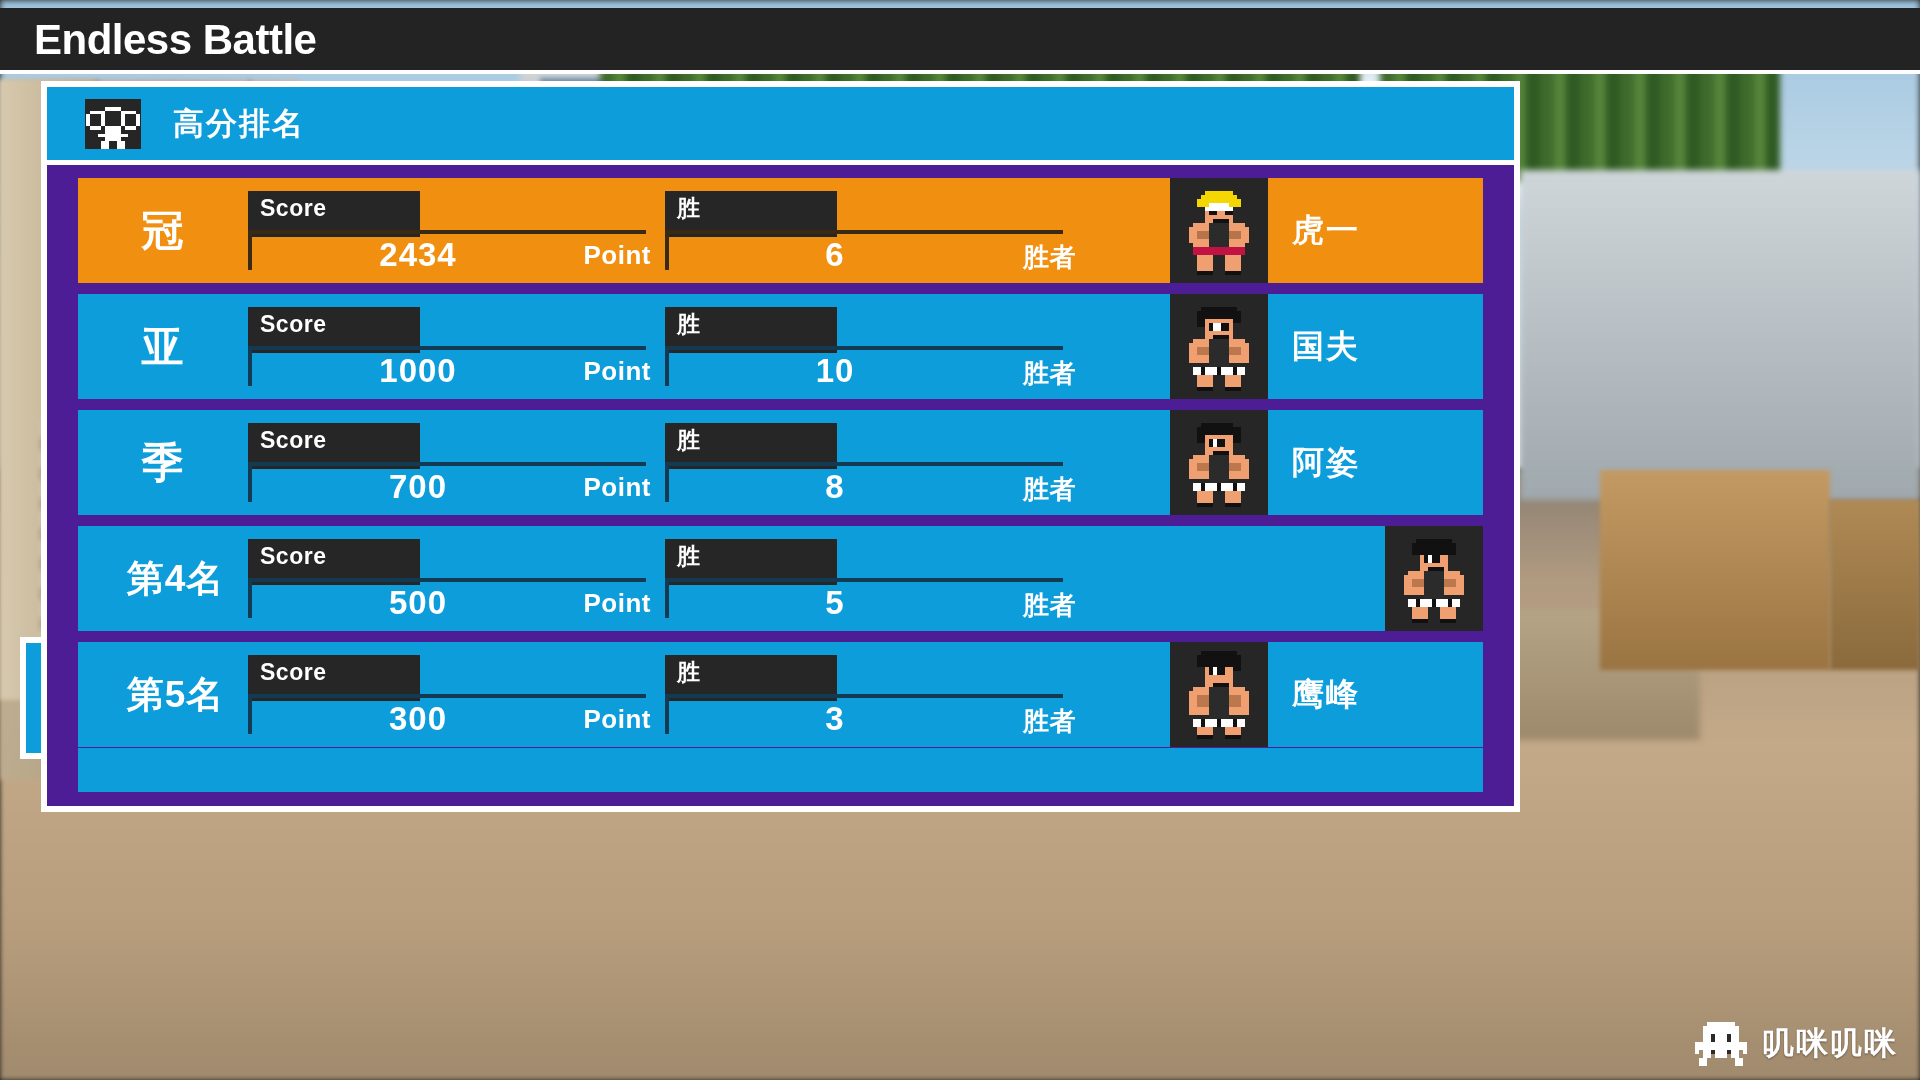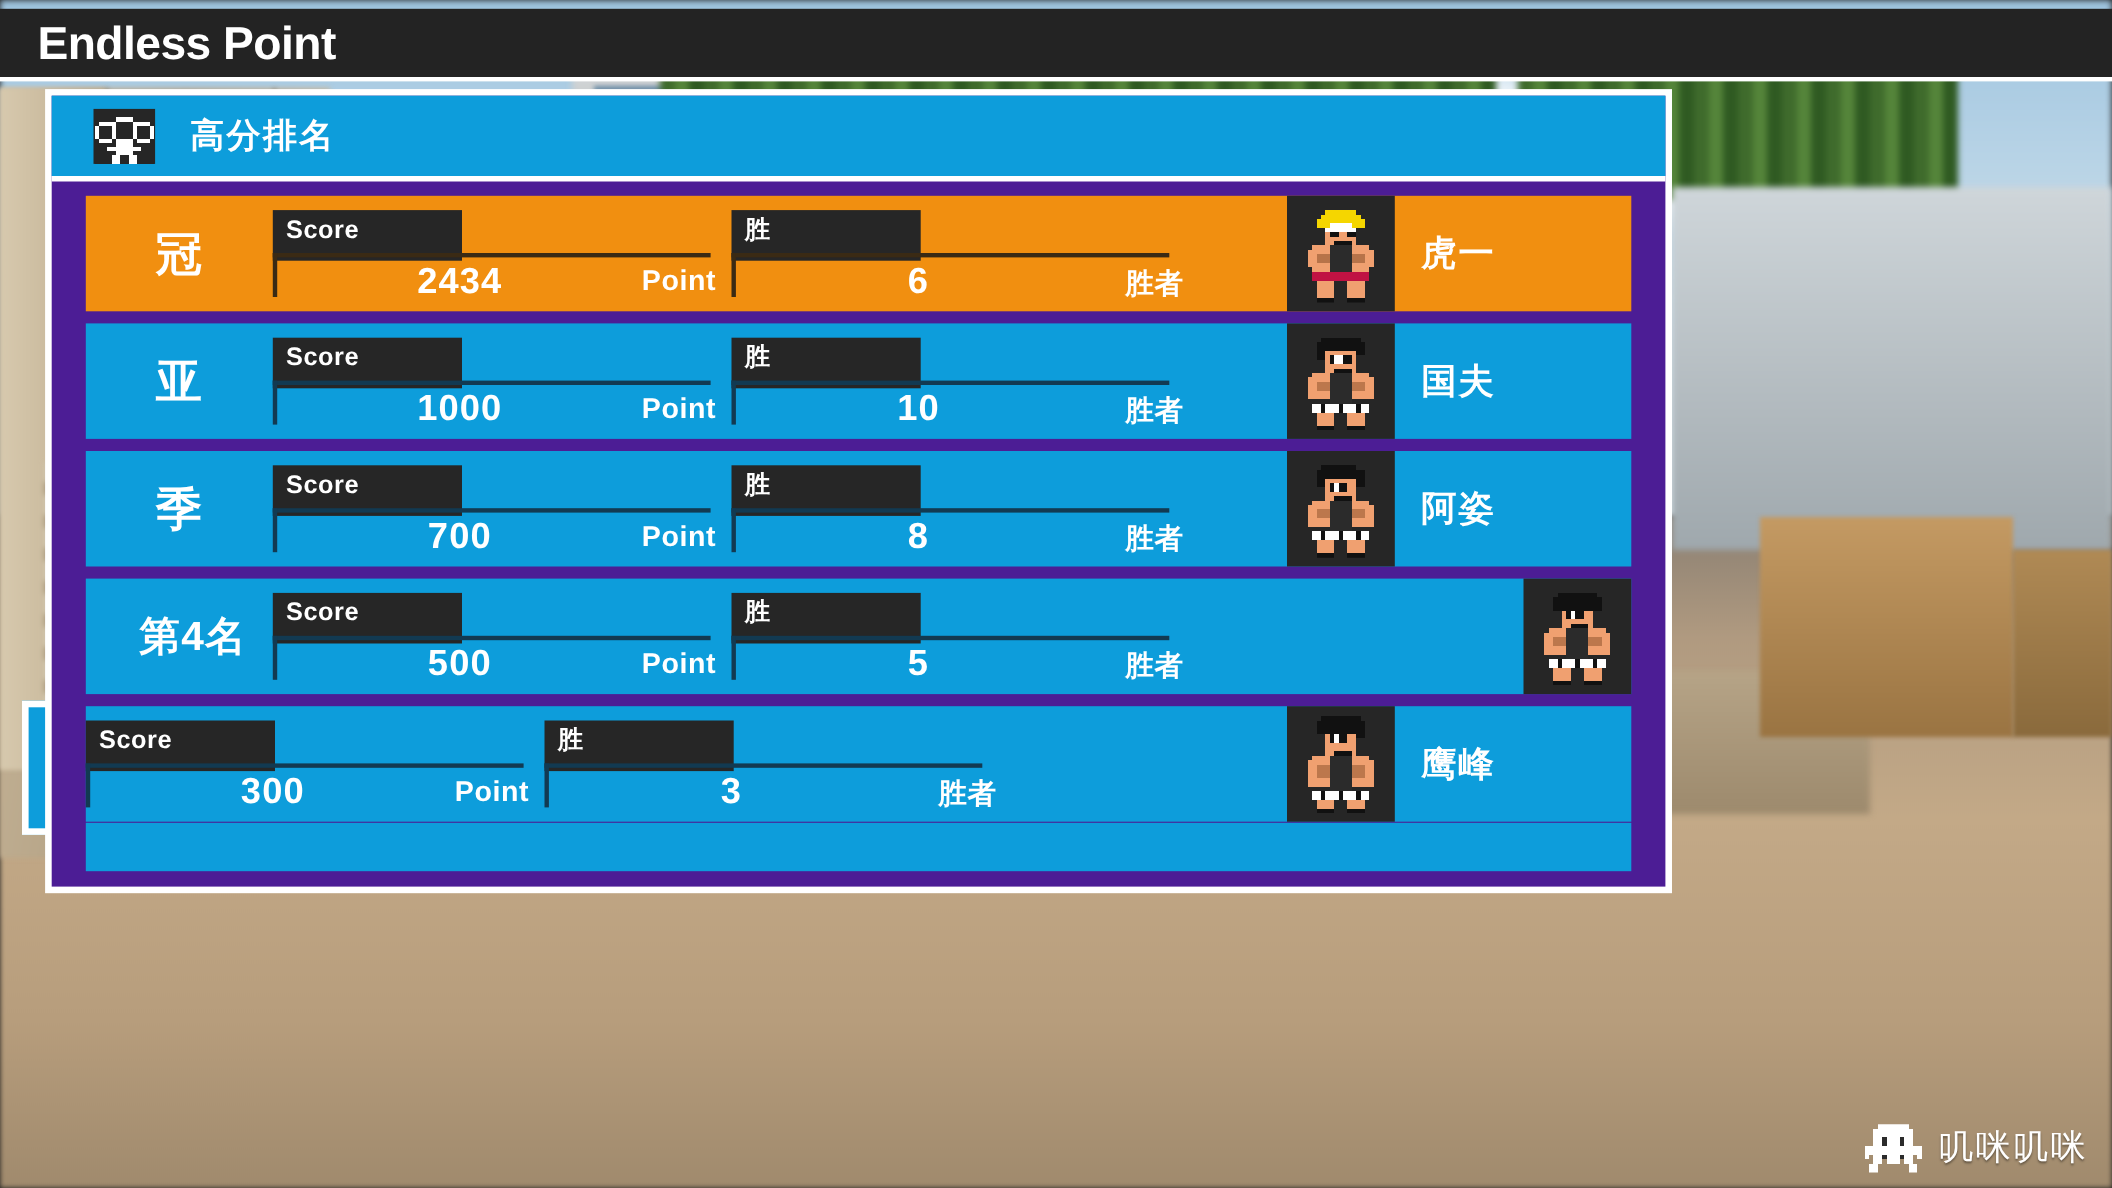--- a/index.html
+++ b/index.html
@@ -197,21 +197,21 @@
     border: 6px solid #ffffff;
   }
 
   
   .watermark {
     position: absolute; right: 22px; bottom: 14px;
     display: flex; align-items: center; gap: 14px;
   }
   .wm-icon svg { display: block; }
   .wm-text {
-    color: #ffffff; font-size: 32px; font-weight: normal; letter-spacing: 2px;
+    color: #ffffff; font-size: 32px; font-weight: bold; letter-spacing: 2px;
     text-shadow: 0 1px 2px rgba(0,0,0,.4);
   }
 </style>
 </head>
 <body>
 
 <div id="screen">
 
   <div class="bg">
     <div class="bg-sky"></div>
@@ -235,21 +235,21 @@
     <div class="bg-vert-seam" style="left:248px;top:80px;height:560px;"></div>
     <div class="bg-stairs"></div>
 
     <div class="bg-building" style="left:1520px;top:170px;width:400px;height:330px;background:linear-gradient(180deg,#cfd6da,#9fa8ad);"></div>
     <div class="bg-box" style="left:1600px;top:470px;width:230px;height:200px;"></div>
     <div class="bg-box" style="left:1830px;top:500px;width:90px;height:170px;background:linear-gradient(180deg,#b08a55,#8a6a3c);"></div>
   </div>
 
   <div class="topbar"></div>
   <div class="topbar-rule"></div>
-  <div class="game-title">Endless Point</div>
+  <div class="game-title">Endless Battle</div>
 
   <div class="behind-panel"></div>
 
   <div class="dialog">
     <div class="dialog-inner">
 
       <div class="dialog-header">
         <div class="header-icon">
           <svg width="56" height="50" viewBox="0 0 14 13" shape-rendering="crispEdges">
             <rect width="14" height="13" fill="#262626"></rect>
@@ -536,20 +536,21 @@
               </g>
               <g fill="#111111">
                   <rect x="4" y="21" width="4" height="1"></rect>
                   <rect x="11" y="21" width="4" height="1"></rect>
                 </g>
             </svg>
           </div>
         </div>
 
         <div class="row">
+          <div class="row-rank small">第5名</div>
           <div class="field score">
             <div class="field-label">Score</div>
             <div class="field-line"></div>
             <div class="field-tick"></div>
             <div class="field-value">300</div>
             <div class="field-unit">Point</div>
           </div>
           <div class="field wins">
             <div class="field-label">胜</div>
             <div class="field-line"></div>

